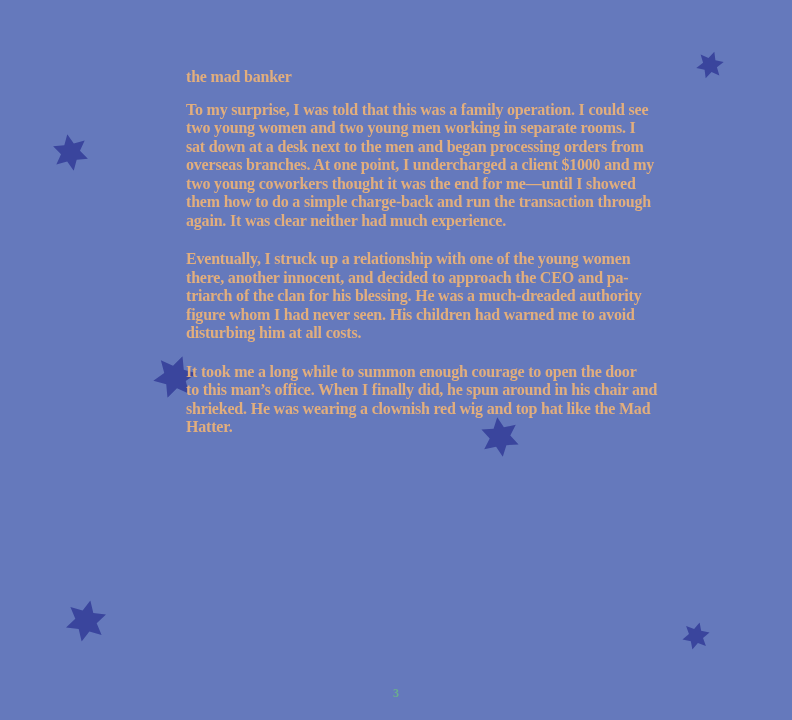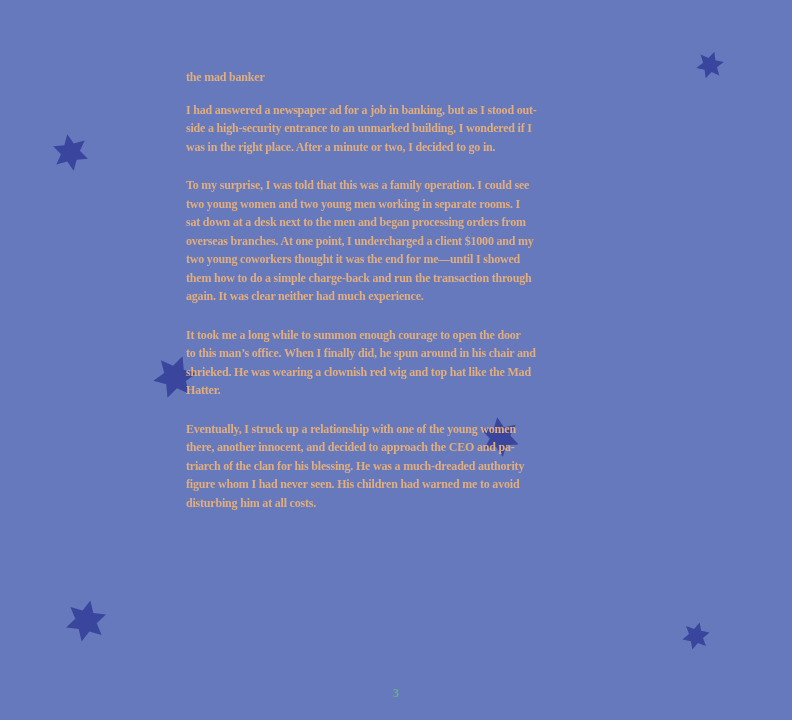--- a/index.html
+++ b/index.html
@@ -28,21 +28,21 @@
     position: absolute;
     line-height: 0;
   }
   .text-column {
     position: absolute;
     left: 186px;
     top: 68px;
     width: 430px;
     z-index: 1;
     color: var(--text);
-    font-size: 12px;
+    font-size: 16px;
     font-weight: bold;
     letter-spacing: -0.2px;
     line-height: 18.5px;
   }
   .text-column .heading,
   .text-column .para {
     white-space: pre;
     overflow: visible;
   }
   .text-column .heading { margin-bottom: 14px; }
@@ -79,34 +79,31 @@
     <div class="star" style="left: 65px; top: 600px;"><svg width="42" height="42" viewBox="0 0 100 100" style="transform:rotate(12deg)">
         <polygon points="50,0 63,27.5 93.3,25 76,50 93.3,75 63,72.5 50,100 37,72.5 6.7,75 24,50 6.7,25 37,27.5" fill="#3A459D"></polygon>
       </svg></div>
     <div class="star" style="left: 682px; top: 622px;"><svg width="28" height="28" viewBox="0 0 100 100" style="transform:rotate(15deg)">
         <polygon points="50,0 63,27.5 93.3,25 76,50 93.3,75 63,72.5 50,100 37,72.5 6.7,75 24,50 6.7,25 37,27.5" fill="#3A459D"></polygon>
       </svg></div>
   </div>
 
 <div class="text-column">
   <div class="heading">the mad banker</div>
-  <div class="para">I had answered a newspaper ad for a job in banking, but as I stood out-
-side a high-security entrance to an unmarked building, I wondered if I
-was in the right place. After a minute or two, I decided to go in.</div>
   <div class="para">To my surprise, I was told that this was a family operation. I could see
 two young women and two young men working in separate rooms. I
 sat down at a desk next to the men and began processing orders from
 overseas branches. At one point, I undercharged a client $1000 and my
 two young coworkers thought it was the end for me—until I showed
 them how to do a simple charge-back and run the transaction through
 again. It was clear neither had much experience.</div>
-  <div class="para">It took me a long while to summon enough courage to open the door
-to this man’s office. When I finally did, he spun around in his chair and
-shrieked. He was wearing a clownish red wig and top hat like the Mad
-Hatter.</div>
   <div class="para">Eventually, I struck up a relationship with one of the young women
 there, another innocent, and decided to approach the CEO and pa-
 triarch of the clan for his blessing. He was a much-dreaded authority
 figure whom I had never seen. His children had warned me to avoid
 disturbing him at all costs.</div>
+  <div class="para">It took me a long while to summon enough courage to open the door
+to this man’s office. When I finally did, he spun around in his chair and
+shrieked. He was wearing a clownish red wig and top hat like the Mad
+Hatter.</div>
 </div>
 
 <div class="page-number">3</div>
 
 </body></html>

